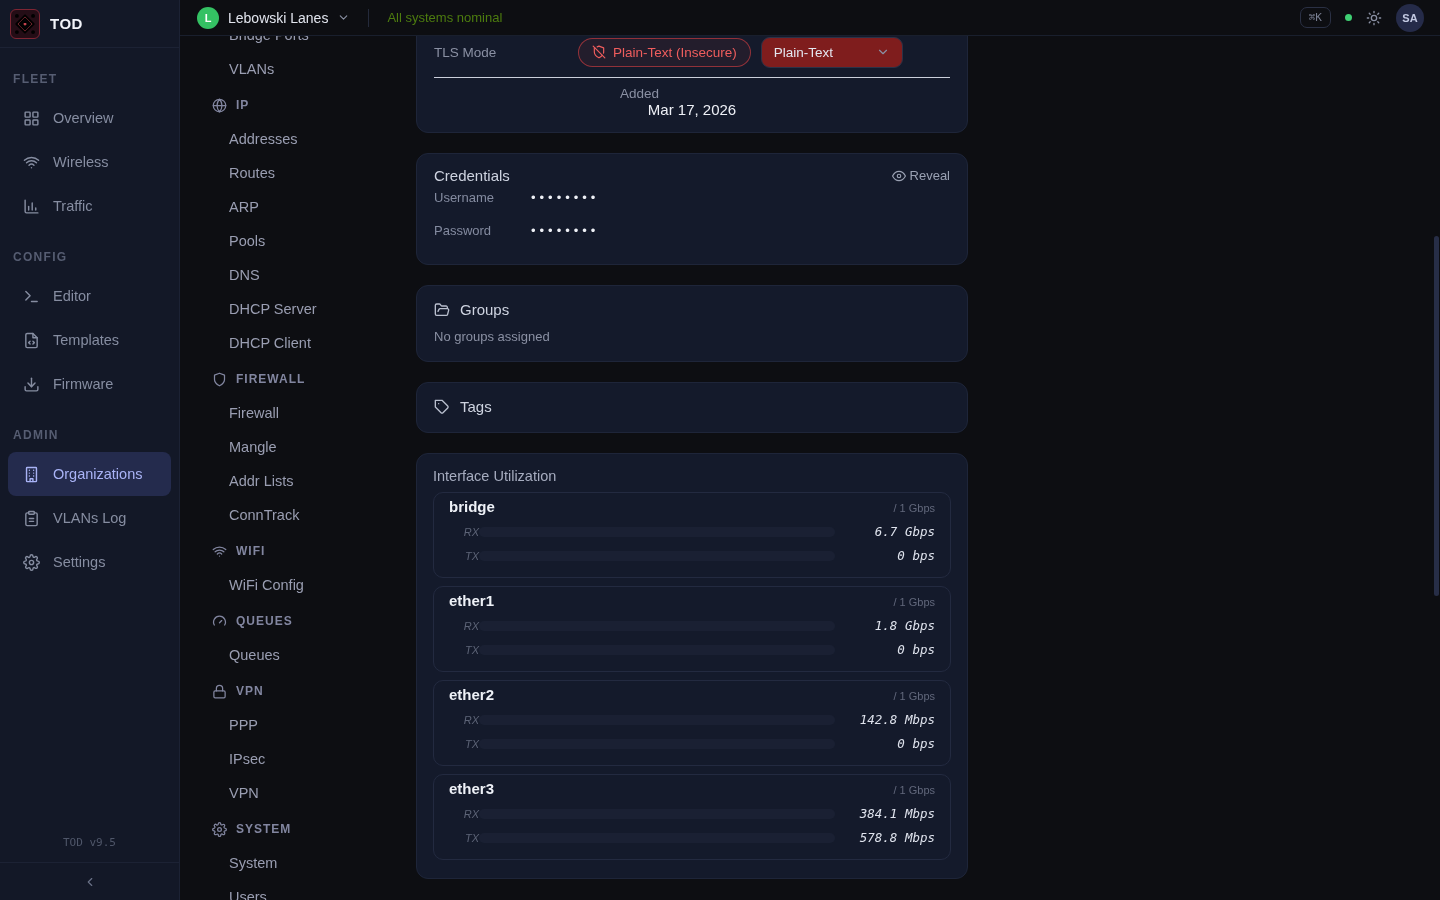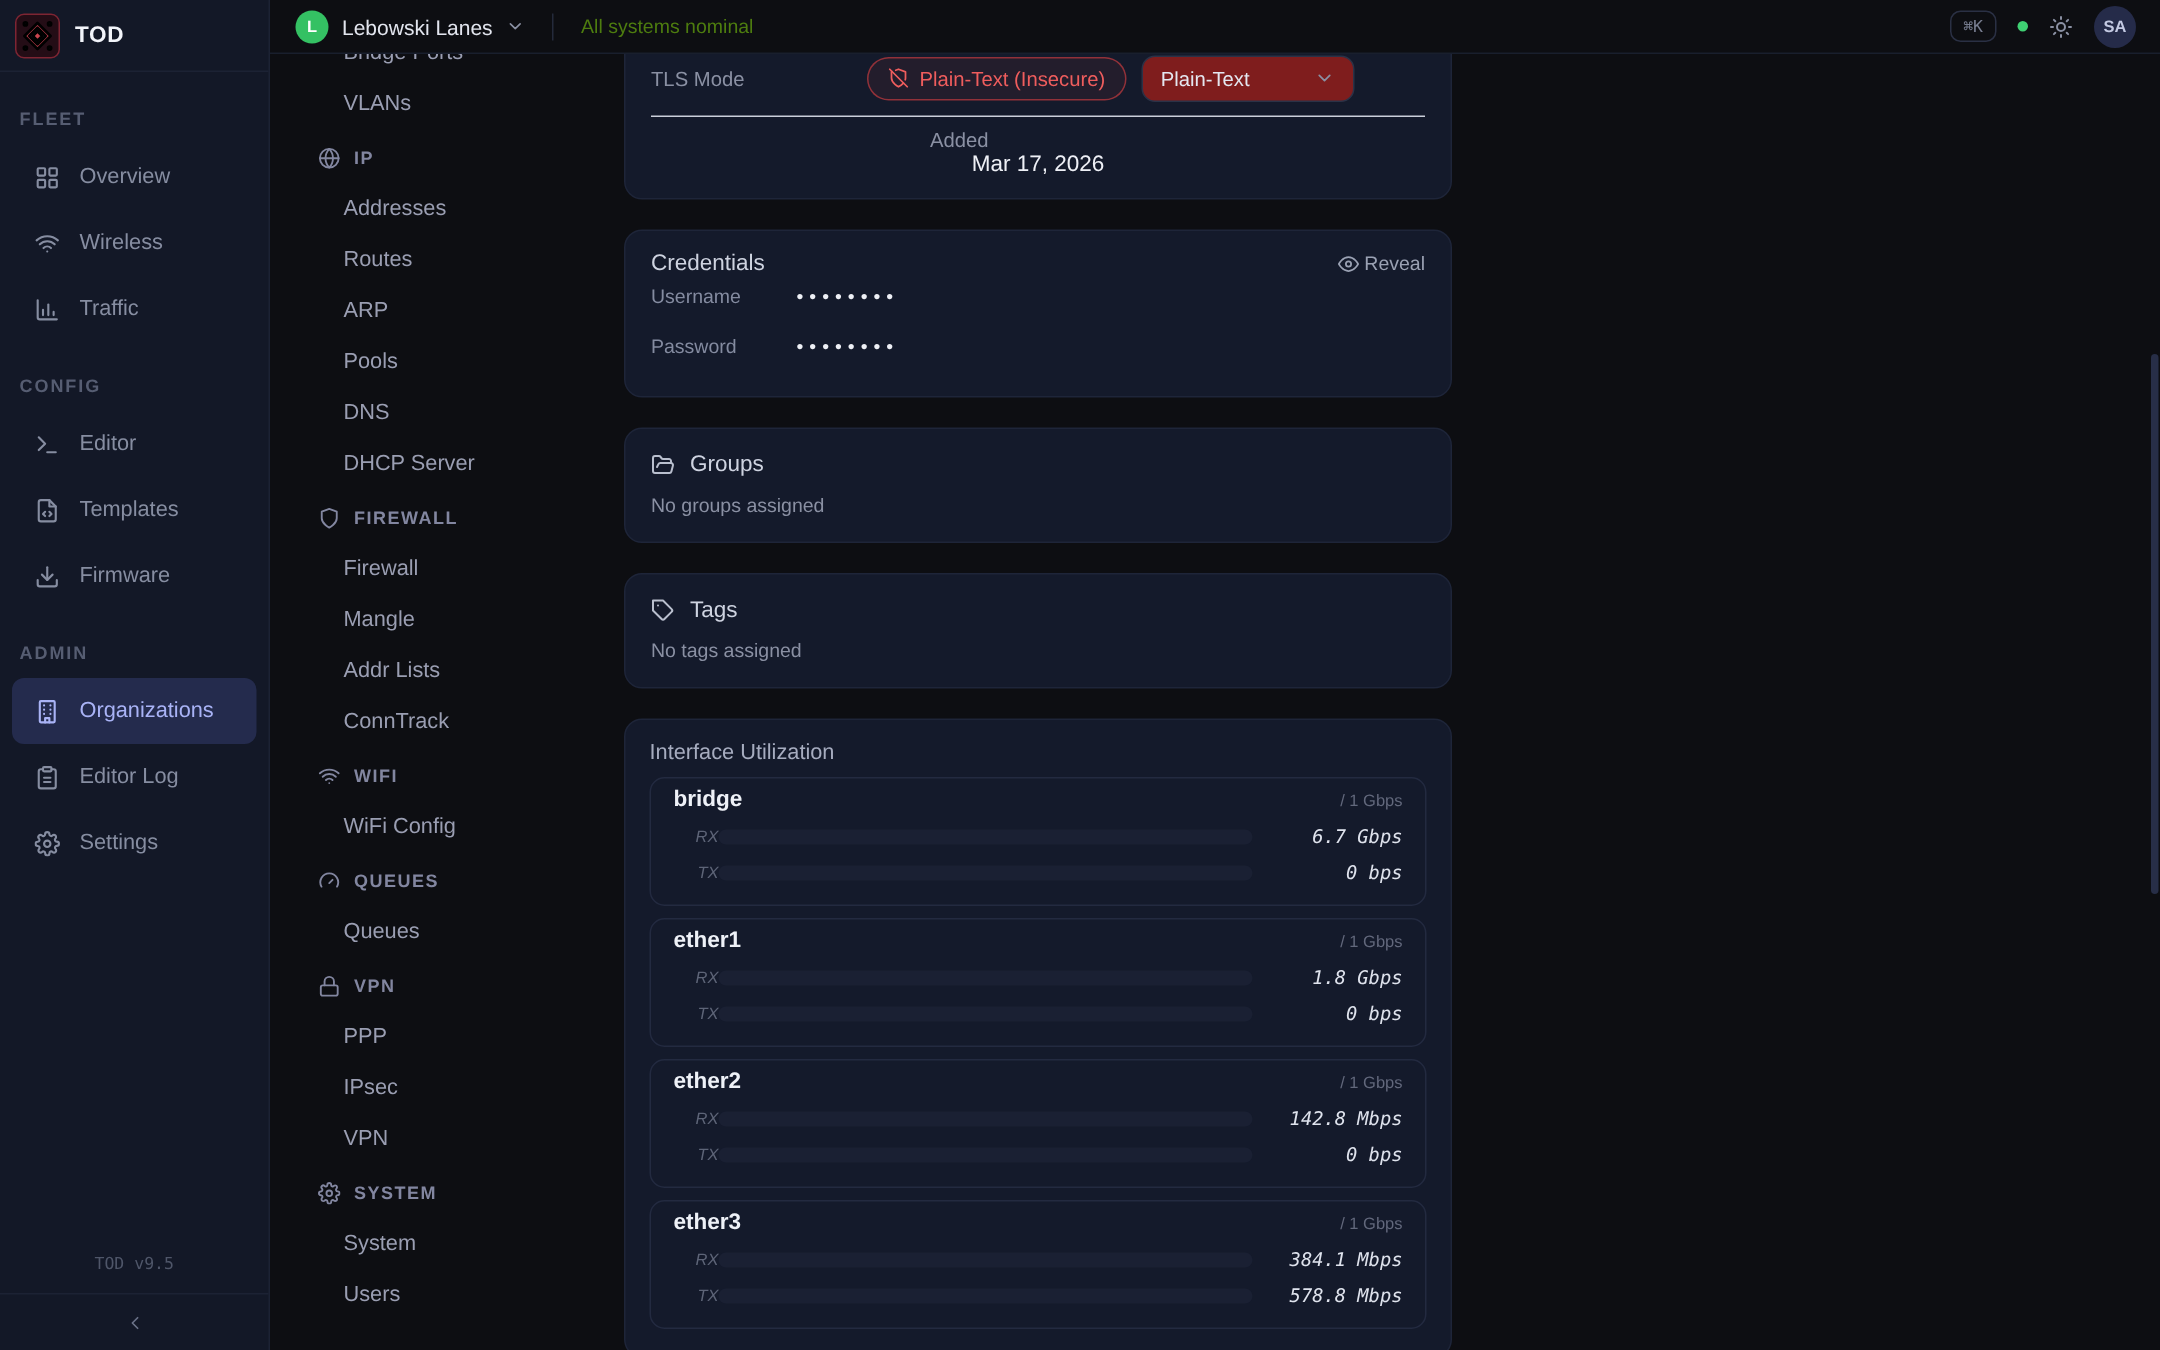--- a/index.html
+++ b/index.html
@@ -197,21 +197,21 @@
             <path d="M9 6h.01M15 6h.01M9 10h.01M15 10h.01M9 14h.01M15 14h.01"></path>
           </svg>
         <span>Organizations</span>
       </div>
       <div class="side-item">
         <svg viewBox="0 0 24 24">
             <rect x="8" y="2" width="8" height="4" rx="1"></rect>
             <path d="M16 4h2a2 2 0 0 1 2 2v14a2 2 0 0 1-2 2H6a2 2 0 0 1-2-2V6a2 2 0 0 1 2-2h2"></path>
             <path d="M9 12h6M9 16h6"></path>
           </svg>
-        <span>Editor Log</span>
+        <span>VLANs Log</span>
       </div>
       <div class="side-item">
         <svg viewBox="0 0 24 24">
             <circle cx="12" cy="12" r="3"></circle>
             <path d="M19.4 15a1.65 1.65 0 0 0 .33 1.82l.06.06a2 2 0 1 1-2.83 2.83l-.06-.06a1.65 1.65 0 0 0-1.82-.33 1.65 1.65 0 0 0-1 1.51V21a2 2 0 1 1-4 0v-.09A1.65 1.65 0 0 0 9 19.4a1.65 1.65 0 0 0-1.82.33l-.06.06a2 2 0 1 1-2.83-2.83l.06-.06a1.65 1.65 0 0 0 .33-1.82 1.65 1.65 0 0 0-1.51-1H3a2 2 0 1 1 0-4h.09A1.65 1.65 0 0 0 4.6 9a1.65 1.65 0 0 0-.33-1.82l-.06-.06a2 2 0 1 1 2.83-2.83l.06.06a1.65 1.65 0 0 0 1.82.33H9a1.65 1.65 0 0 0 1-1.51V3a2 2 0 1 1 4 0v.09a1.65 1.65 0 0 0 1 1.51 1.65 1.65 0 0 0 1.82-.33l.06-.06a2 2 0 1 1 2.83 2.83l-.06.06a1.65 1.65 0 0 0-.33 1.82V9a1.65 1.65 0 0 0 1.51 1H21a2 2 0 1 1 0 4h-.09a1.65 1.65 0 0 0-1.51 1z"></path>
           </svg>
         <span>Settings</span>
       </div>
     </nav>
 
@@ -260,20 +260,21 @@
               <path d="M12 2a15.3 15.3 0 0 1 4 10 15.3 15.3 0 0 1-4 10 15.3 15.3 0 0 1-4-10 15.3 15.3 0 0 1 4-10z"></path>
             </svg>
           <span>IP</span>
         </div>
         <div class="subnav-item">Addresses</div>
         <div class="subnav-item">Routes</div>
         <div class="subnav-item">ARP</div>
         <div class="subnav-item">Pools</div>
         <div class="subnav-item">DNS</div>
         <div class="subnav-item">DHCP Server</div>
+        <div class="subnav-item">DHCP Client</div>
 
         <div class="subnav-header">
           <svg viewBox="0 0 24 24">
               <path d="M12 22s8-4 8-10V5l-8-3-8 3v7c0 6 8 10 8 10z"></path>
             </svg>
           <span>FIREWALL</span>
         </div>
         <div class="subnav-item">Firewall</div>
         <div class="subnav-item">Mangle</div>
         <div class="subnav-item">Addr Lists</div>
@@ -381,21 +382,20 @@
         </div>
 
         <div class="card empty-card">
           <div class="empty-title-row">
             <svg viewBox="0 0 24 24">
                 <path d="M20.59 13.41l-7.17 7.17a2 2 0 0 1-2.83 0L2 12V2h10l8.59 8.59a2 2 0 0 1 0 2.82z"></path>
                 <line x1="7" y1="7" x2="7.01" y2="7"></line>
               </svg>
             <span class="card-title">Tags</span>
           </div>
-          <div class="empty-text">No tags assigned</div>
         </div>
 
         <div class="card iu-card">
           <div class="iu-title">Interface Utilization</div>
 
           <div class="iface">
             <div class="iface-head">
               <span class="iface-name">bridge</span>
               <span class="iface-cap">/ 1 Gbps</span>
             </div>

